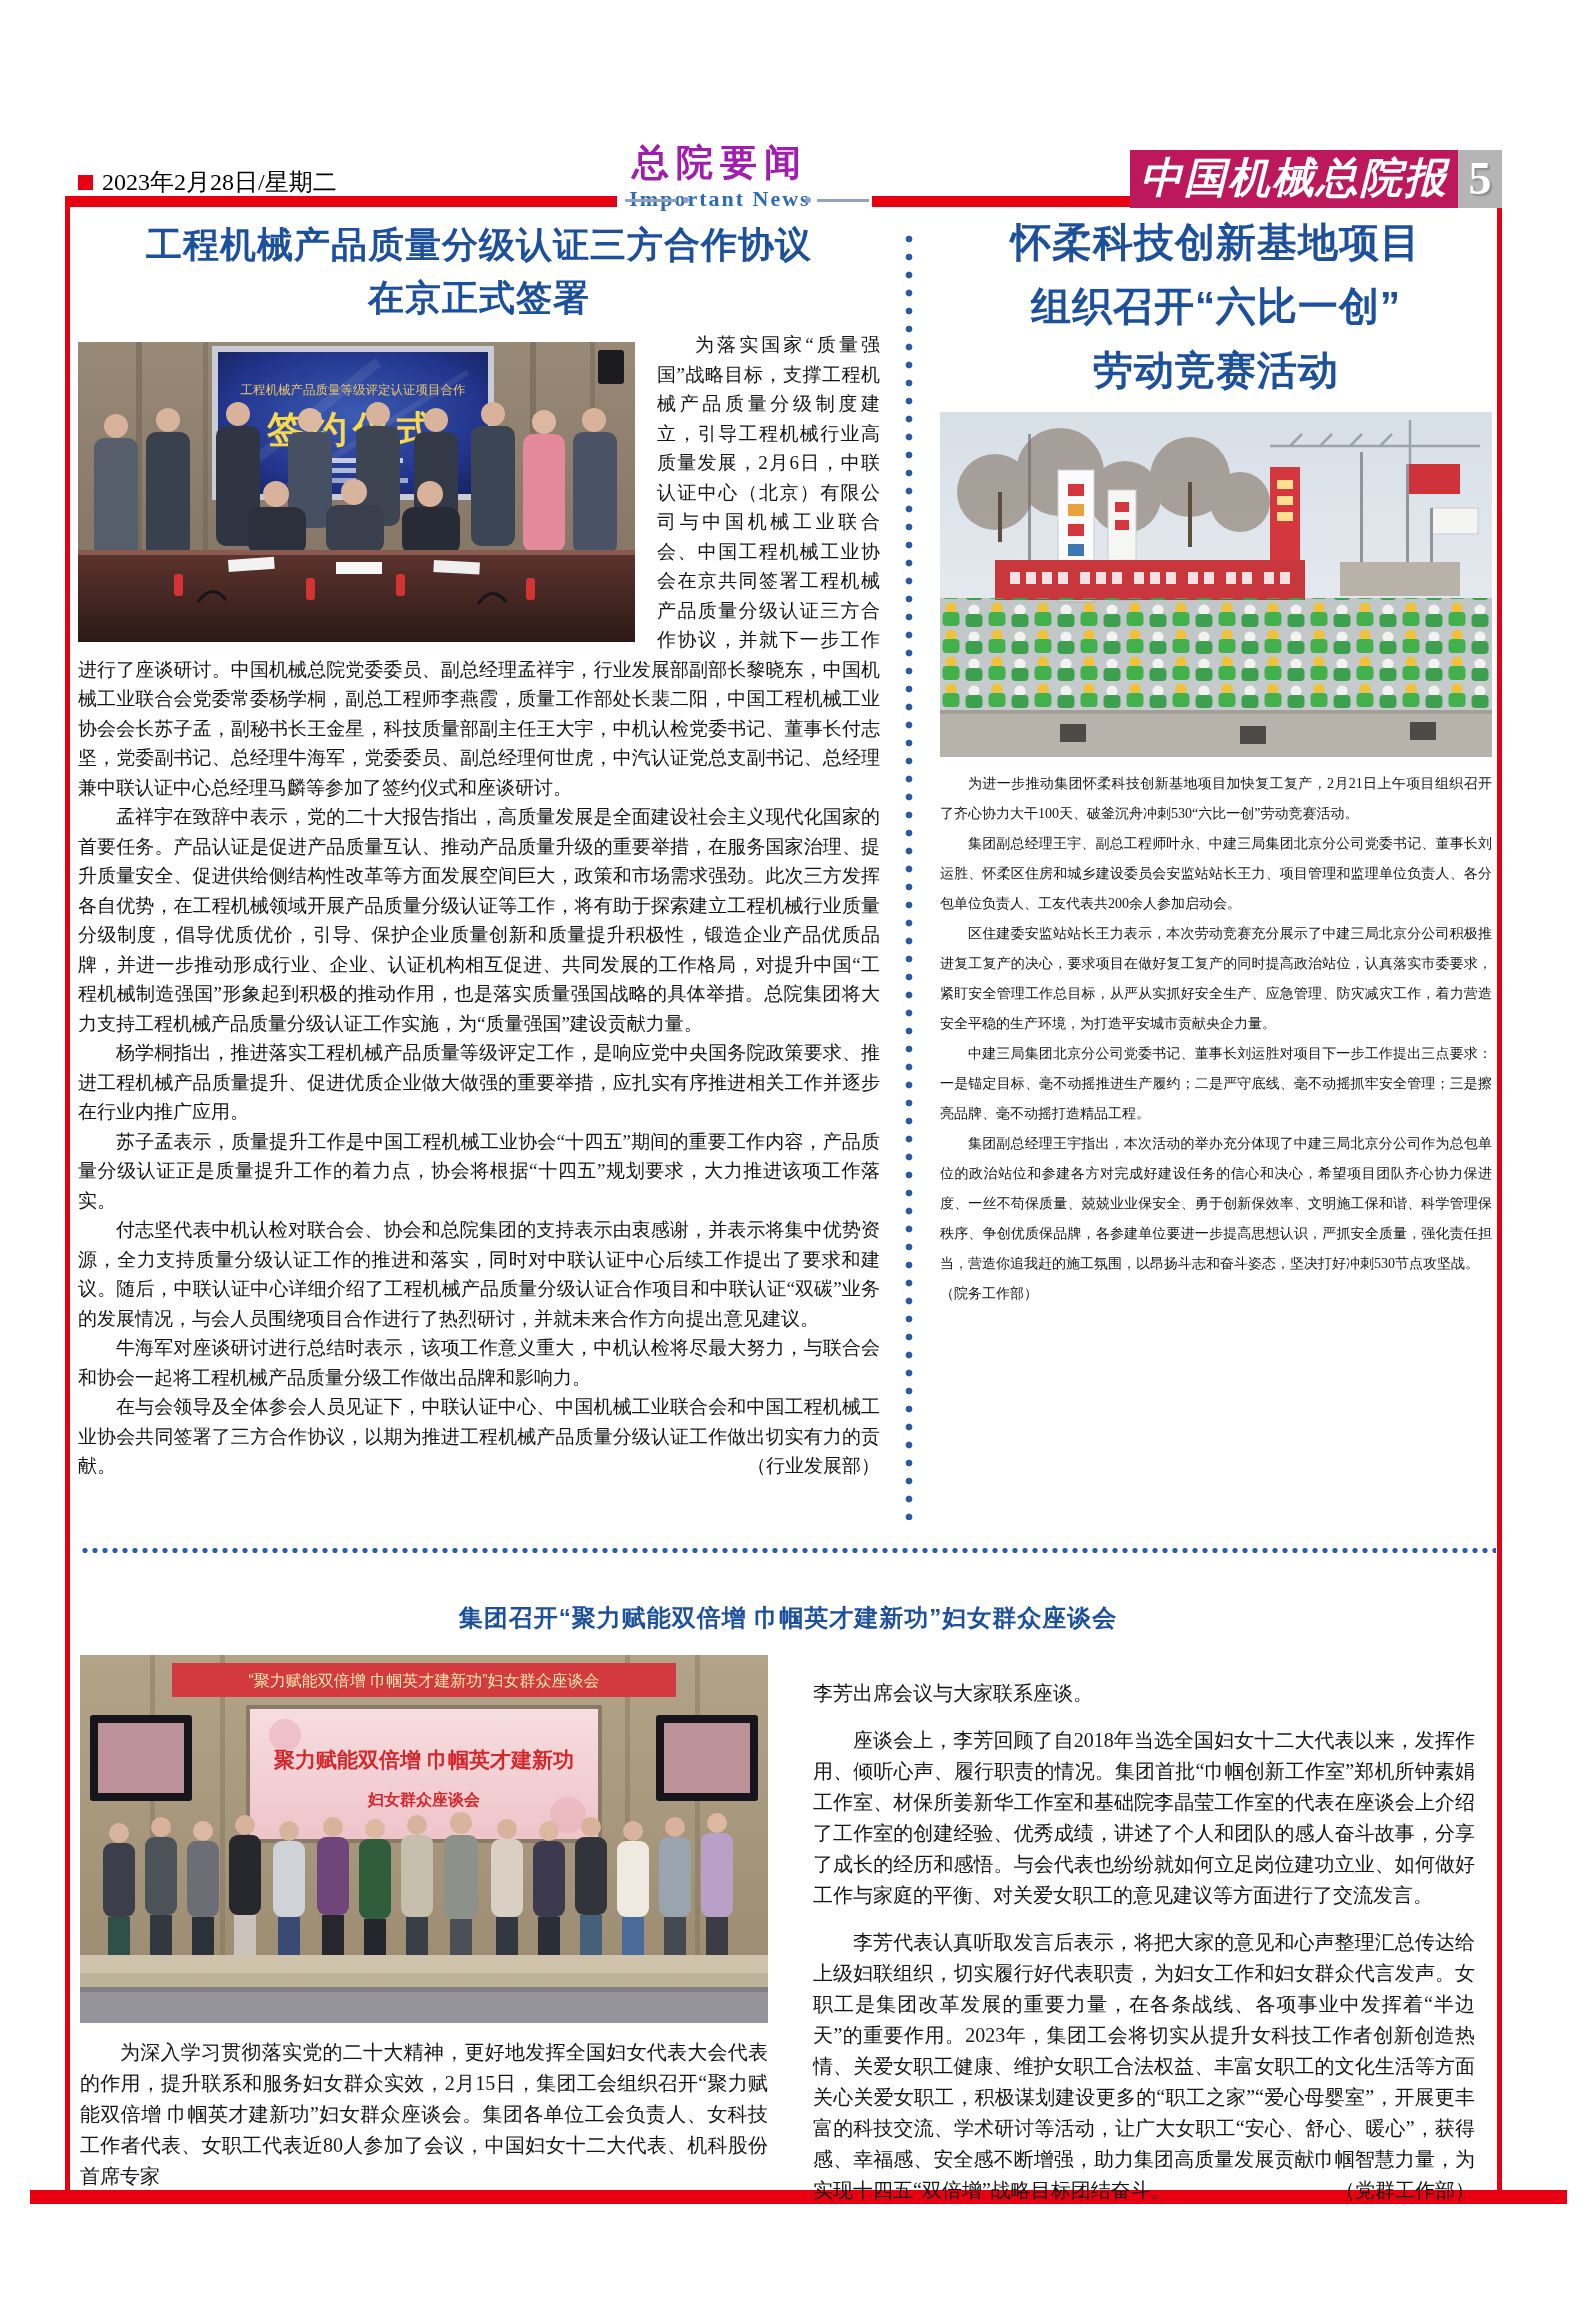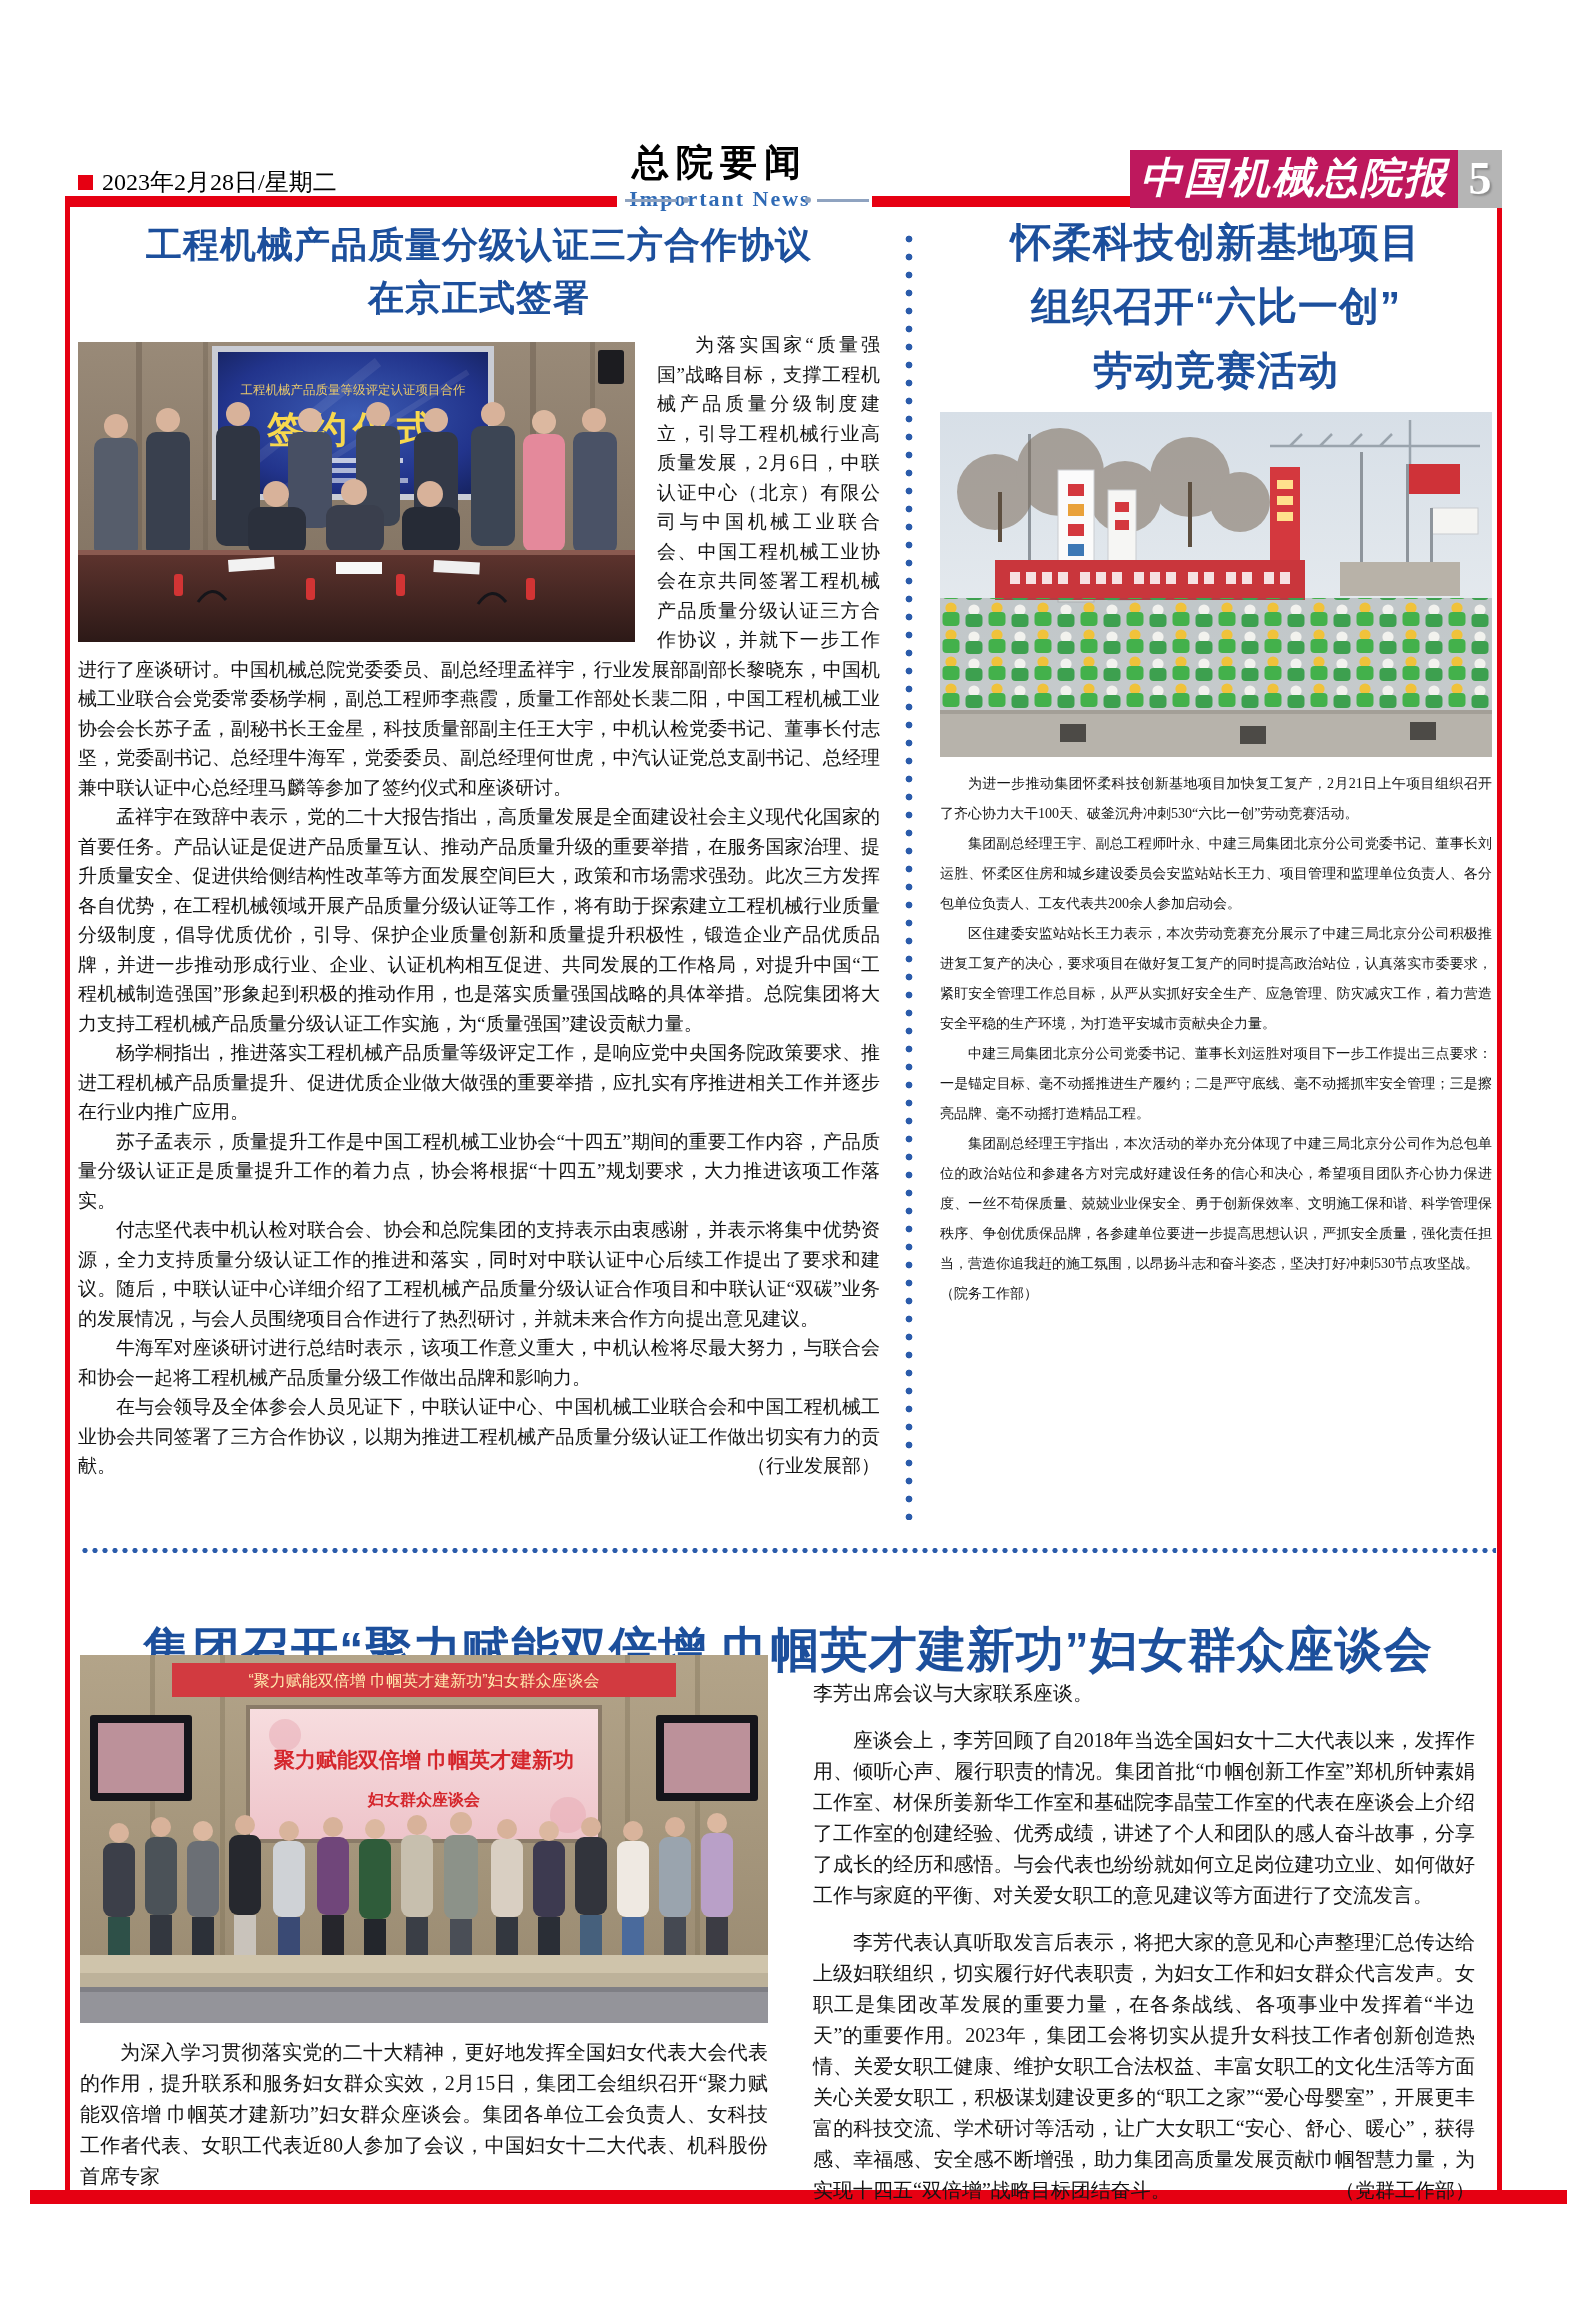--- a/index.html
+++ b/index.html
@@ -5,21 +5,21 @@
   html,body{margin:0;padding:0;background:#ffffff;}
   .page{position:relative;width:1594px;height:2303px;background:#fff;overflow:hidden;
         font-family:"Liberation Serif","DejaVu Serif",serif;color:#141414;}
 
   
   .date-line{position:absolute;left:78px;top:166px;display:flex;align-items:center;gap:9px;
              font-size:24px;color:#000;}
   .date-square{width:15px;height:15px;background:#e60012;}
   .section-title{position:absolute;left:545px;top:138px;width:350px;text-align:center;
                  font-family:Liberation Sans, sans-serif;font-weight:900;
-                 font-size:37px;letter-spacing:7px;color:#000000;}
+                 font-size:37px;letter-spacing:7px;color:#a21caf;}
   .section-sub{position:absolute;left:545px;top:186px;width:350px;text-align:center;
                font-family:"Liberation Serif",serif;font-weight:bold;font-size:22px;
                letter-spacing:2px;color:#2f6ab5;}
   .orn{position:absolute;top:199px;height:3px;background:#8fa3c0;}
   .orn-dot{position:absolute;top:197px;width:6px;height:6px;border-radius:50%;background:#8fa3c0;}
   .redline-left{position:absolute;left:65px;top:196px;width:552px;height:11px;background:#e60012;}
   .redline-right{position:absolute;left:872px;top:196px;width:258px;height:11px;background:#e60012;}
   .masthead{position:absolute;left:1130px;top:150px;width:328px;height:58px;background:#be185d;
             color:#fff;text-align:center;line-height:56px;font-size:42px;font-weight:bold;
             font-style:italic;letter-spacing:2px;font-family:"DejaVu Serif",serif;}
@@ -46,21 +46,21 @@
   .art-left{position:absolute;left:78px;top:218px;width:802px;}
   .art-left .headline{font-size:36px;line-height:53px;letter-spacing:1px;margin:0 0 6px 0;}
   .art-left p{margin:0;font-size:19px;line-height:29.5px;text-align:justify;text-indent:2em;}
   .photo1{float:left;width:557px;height:300px;margin:12px 22px 4px 0;}
 
   .art-right{position:absolute;left:940px;top:210px;width:552px;}
   .art-right .headline{font-size:40px;line-height:64px;letter-spacing:1px;margin:0;}
   .photo2{width:552px;height:345px;margin:10px 0 12px 0;display:block;}
   .art-right p{margin:0;font-size:14px;line-height:30px;text-align:justify;text-indent:2em;}
 
-  .bottom-title{position:absolute;left:80px;top:1586px;width:1416px;font-size:48px;
+  .bottom-title{position:absolute;left:80px;top:1586px;width:1416px;font-size:24px;
                 letter-spacing:1px;}
   .bottom-left{position:absolute;left:80px;top:1655px;width:688px;}
   .photo3{width:688px;height:368px;display:block;}
   .bottom-left p{margin:14px 0 0 0;font-size:20px;line-height:31px;text-align:justify;text-indent:2em;}
   .bottom-right{position:absolute;left:797px;top:1662px;width:694px;}
   .bottom-right p{margin:16px;font-size:20px;line-height:31px;text-align:justify;text-indent:2em;}
   .bottom-right p.noindent{text-indent:0;}
 
   .p-last{position:relative;}
   .byline-inline{position:absolute;right:0;bottom:0;text-indent:0;}

